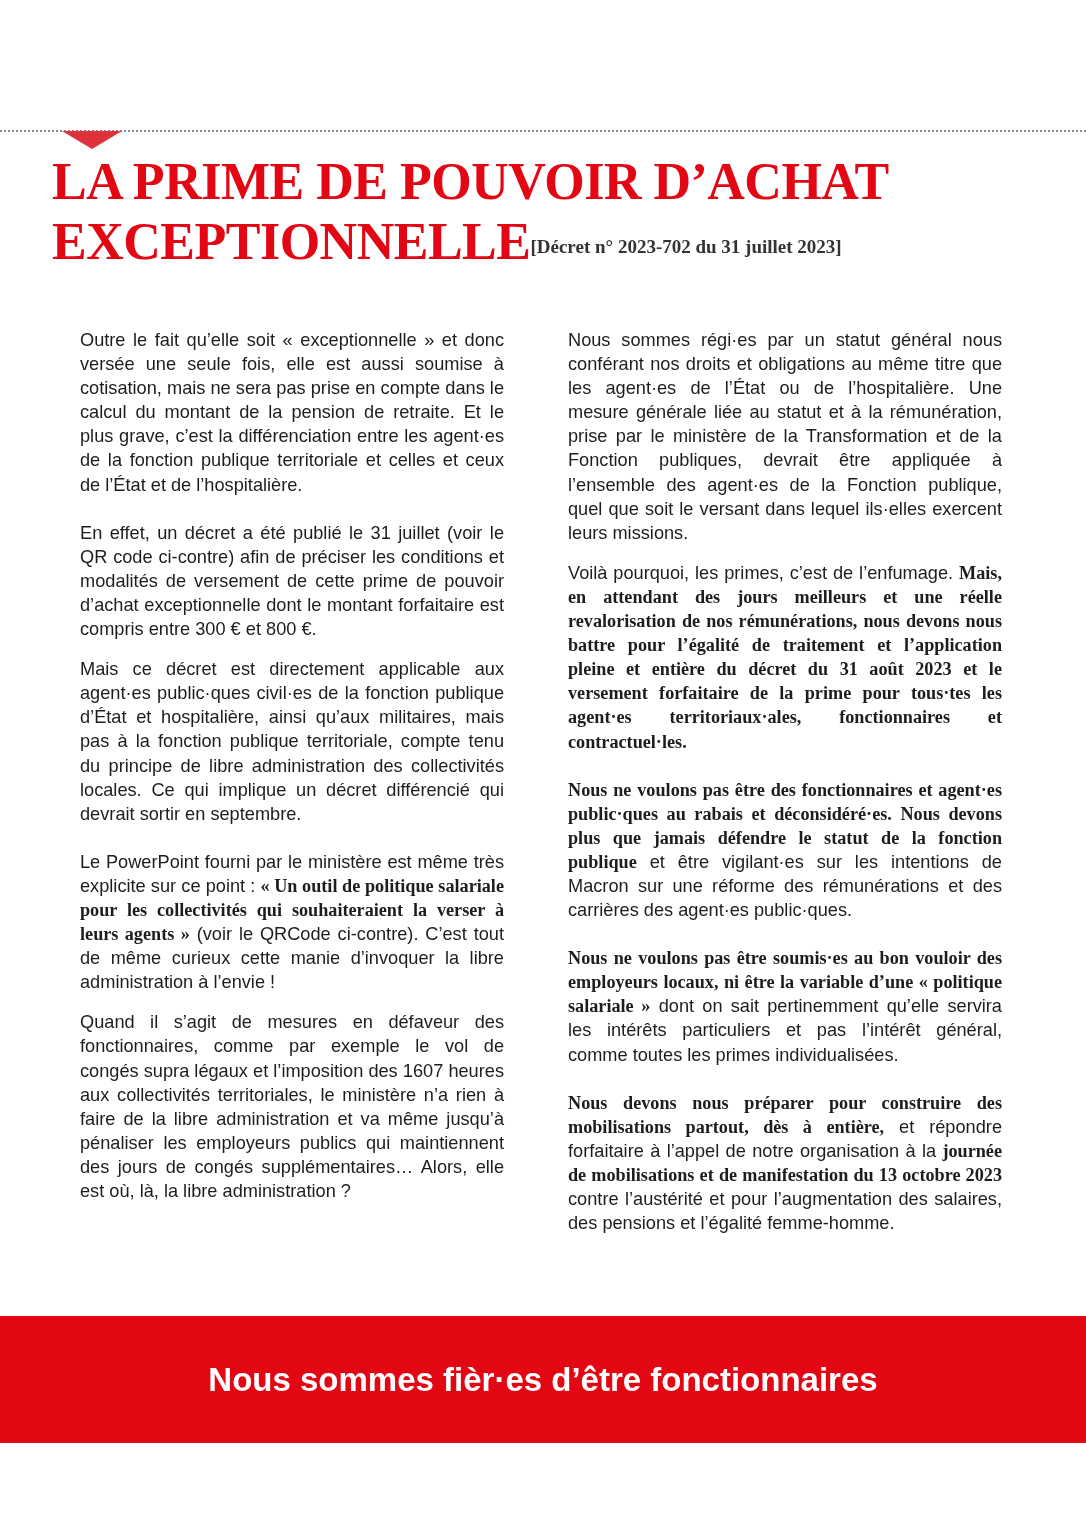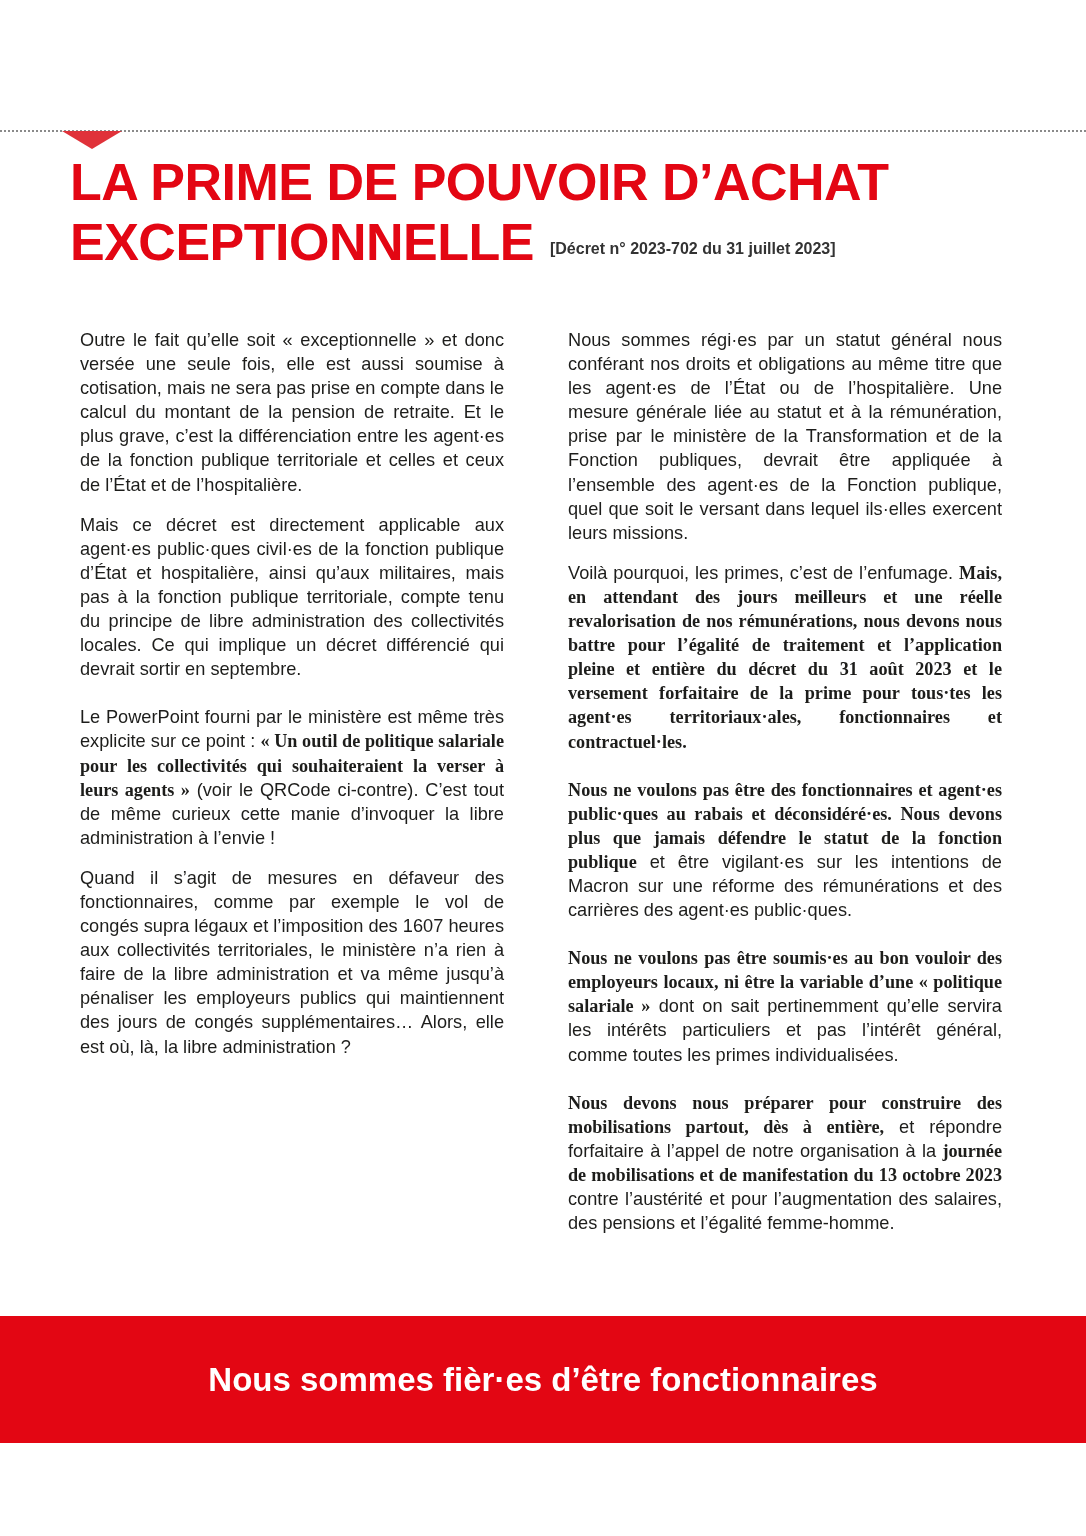--- a/index.html
+++ b/index.html
@@ -12,28 +12,28 @@
     position: absolute; left: 0; top: 130px; width: 1086px; height: 0;
     border-top: 2px dotted #8a8a8a;
   }
   .marker {
     position: absolute; left: 62px; top: 131px; width: 0; height: 0;
     border-left: 30px solid transparent;
     border-right: 30px solid transparent;
     border-top: 18px solid #e0323a;
   }
   .title {
-    position: absolute; left: 70px; top: 152px; width: 1000px;
-    font-family: Liberation Sans, sans-serif; font-weight: bold;
+    position: absolute; left: 52px; top: 152px; width: 1000px;
+    font-family: Liberation Serif, serif; font-weight: bold;
     color: #e30613; font-size: 52px; line-height: 60px; letter-spacing: -0.5px;
     margin: 0;
   }
   .title .line { display: block; white-space: nowrap; }
   .title .ref {
-    font-size: 16px; color: #333333; letter-spacing: 0; margin-left: 16px;
+    font-size: 19px; color: #333333; letter-spacing: 0; margin-left: 0;
     vertical-align: 6px;
   }
   .col {
     position: absolute; top: 312px; width: 456px;
     font-family: "Liberation Sans", sans-serif; font-size: 18.2px; line-height: 24.1px;
     text-align: justify; hyphens: manual; color: #1d1d1b;
   }
   .col.left { left: 64px; }
   .col.right { left: 552px; width: 466px; }
   .col p { margin: 16px; }
@@ -55,20 +55,21 @@
 <div class="rule"></div>
 <div class="marker"></div>
 
 <h1 class="title">
   <span class="line">LA PRIME DE POUVOIR D’ACHAT</span>
   <span class="line"><span>EXCEPTIONNELLE</span><span class="ref">[Décret n° 2023-702 du 31 juillet 2023]</span></span>
 </h1>
 
 <div class="col left">
   <p>Outre le fait qu’elle soit « exceptionnelle » et donc versée une seule fois, elle est aussi soumise à cotisation, mais ne sera pas prise en compte dans le calcul du montant de la pension de retraite. Et le plus grave, c’est la différenciation entre les agent·es de la fonction publique territoriale et celles et ceux de l’État et de l’hospitalière.</p>
+  <p class="gap">En effet, un décret a été publié le 31 juillet (voir le QR code ci-contre) afin de préciser les conditions et modalités de versement de cette prime de pouvoir d’achat exceptionnelle dont le montant forfaitaire est compris entre 300 € et 800 €.</p>
   <p>Mais ce décret est directement applicable aux agent·es public·ques civil·es de la fonction publique d’État et hospitalière, ainsi qu’aux militaires, mais pas à la fonction publique territoriale, compte tenu du principe de libre administration des collectivités locales. Ce qui implique un décret différencié qui devrait sortir en septembre.</p>
   <p class="gap"><span>Le PowerPoint fourni par le ministère est même très explicite sur ce point : </span><b>« Un outil de politique salariale pour les collectivités qui souhaiteraient la verser à leurs agents »</b><span> (voir le QRCode ci-contre). C’est tout de même curieux cette manie d’invoquer la libre administration à l’envie !</span></p>
   <p>Quand il s’agit de mesures en défaveur des fonctionnaires, comme par exemple le vol de congés supra légaux et l’imposition des 1607 heures aux collectivités territoriales, le ministère n’a rien à faire de la libre administration et va même jusqu’à pénaliser les employeurs publics qui maintiennent des jours de congés supplémentaires… Alors, elle est où, là, la libre administration ?</p>
 </div>
 
 <div class="col right">
   <p>Nous sommes régi·es par un statut général nous conférant nos droits et obligations au même titre que les agent·es de l’État ou de l’hospitalière. Une mesure générale liée au statut et à la rémunération, prise par le ministère de la Transformation et de la Fonction publiques, devrait être appliquée à l’ensemble des agent·es de la Fonction publique, quel que soit le versant dans lequel ils·elles exercent leurs missions.</p>
   <p><span>Voilà pourquoi, les primes, c’est de l’enfumage. </span><b>Mais, en attendant des jours meilleurs et une réelle revalorisation de nos rémunérations, nous devons nous battre pour l’égalité de traitement et l’application pleine et entière du décret du 31 août 2023 et le versement forfaitaire de la prime pour tous·tes les agent·es territoriaux·ales, fonctionnaires et contractuel·les.</b></p>
   <p class="gap"><b>Nous ne voulons pas être des fonctionnaires et agent·es public·ques au rabais et déconsidéré·es. Nous devons plus que jamais défendre le statut de la fonction publique</b><span> et être vigilant·es sur les intentions de Macron sur une réforme des rémunérations et des carrières des agent·es public·ques.</span></p>
   <p class="gap"><b>Nous ne voulons pas être soumis·es au bon vouloir des employeurs locaux, ni être la variable d’une « politique salariale »</b><span> dont on sait pertinemment qu’elle servira les intérêts particuliers et pas l’intérêt général, comme toutes les primes individualisées.</span></p>

